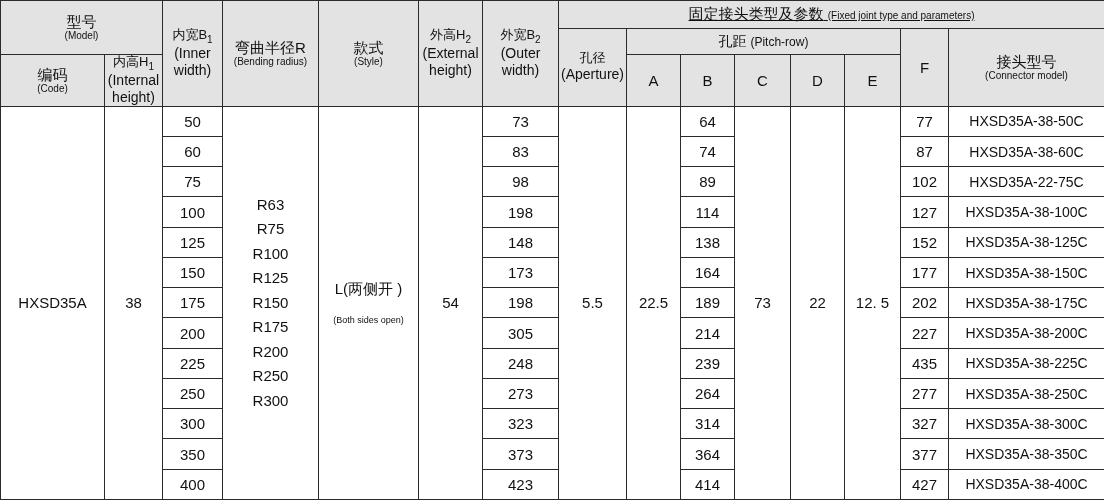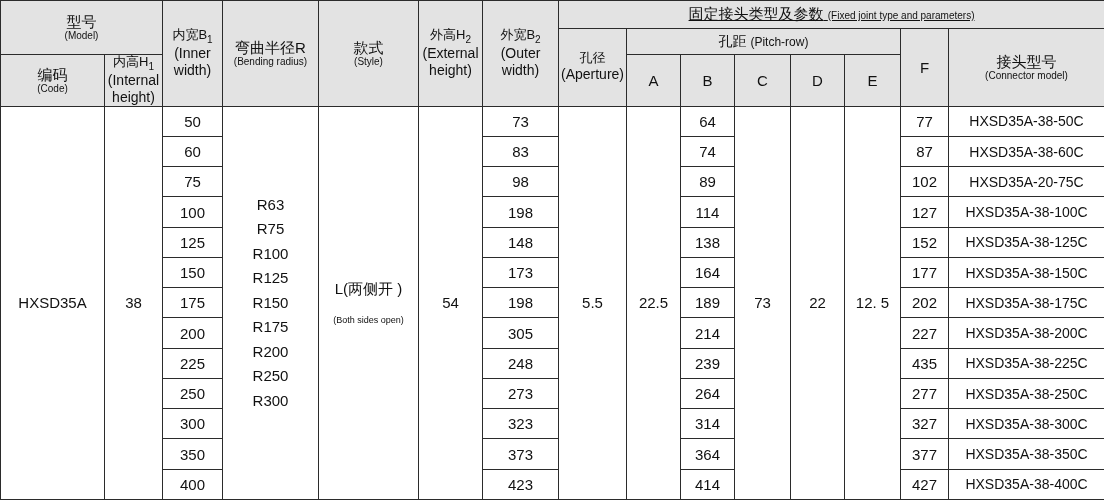--- a/index.html
+++ b/index.html
@@ -195,21 +195,21 @@
       <td>83</td>
       <td>74</td>
       <td>87</td>
       <td class="conn">HXSD35A-38-60C</td>
     </tr>
     <tr class="datacell">
       <td>75</td>
       <td>98</td>
       <td>89</td>
       <td>102</td>
-      <td class="conn">HXSD35A-20-75C</td>
+      <td class="conn">HXSD35A-22-75C</td>
     </tr>
     <tr class="datacell">
       <td>100</td>
       <td>198</td>
       <td>114</td>
       <td>127</td>
       <td class="conn">HXSD35A-38-100C</td>
     </tr>
     <tr class="datacell">
       <td>125</td>

